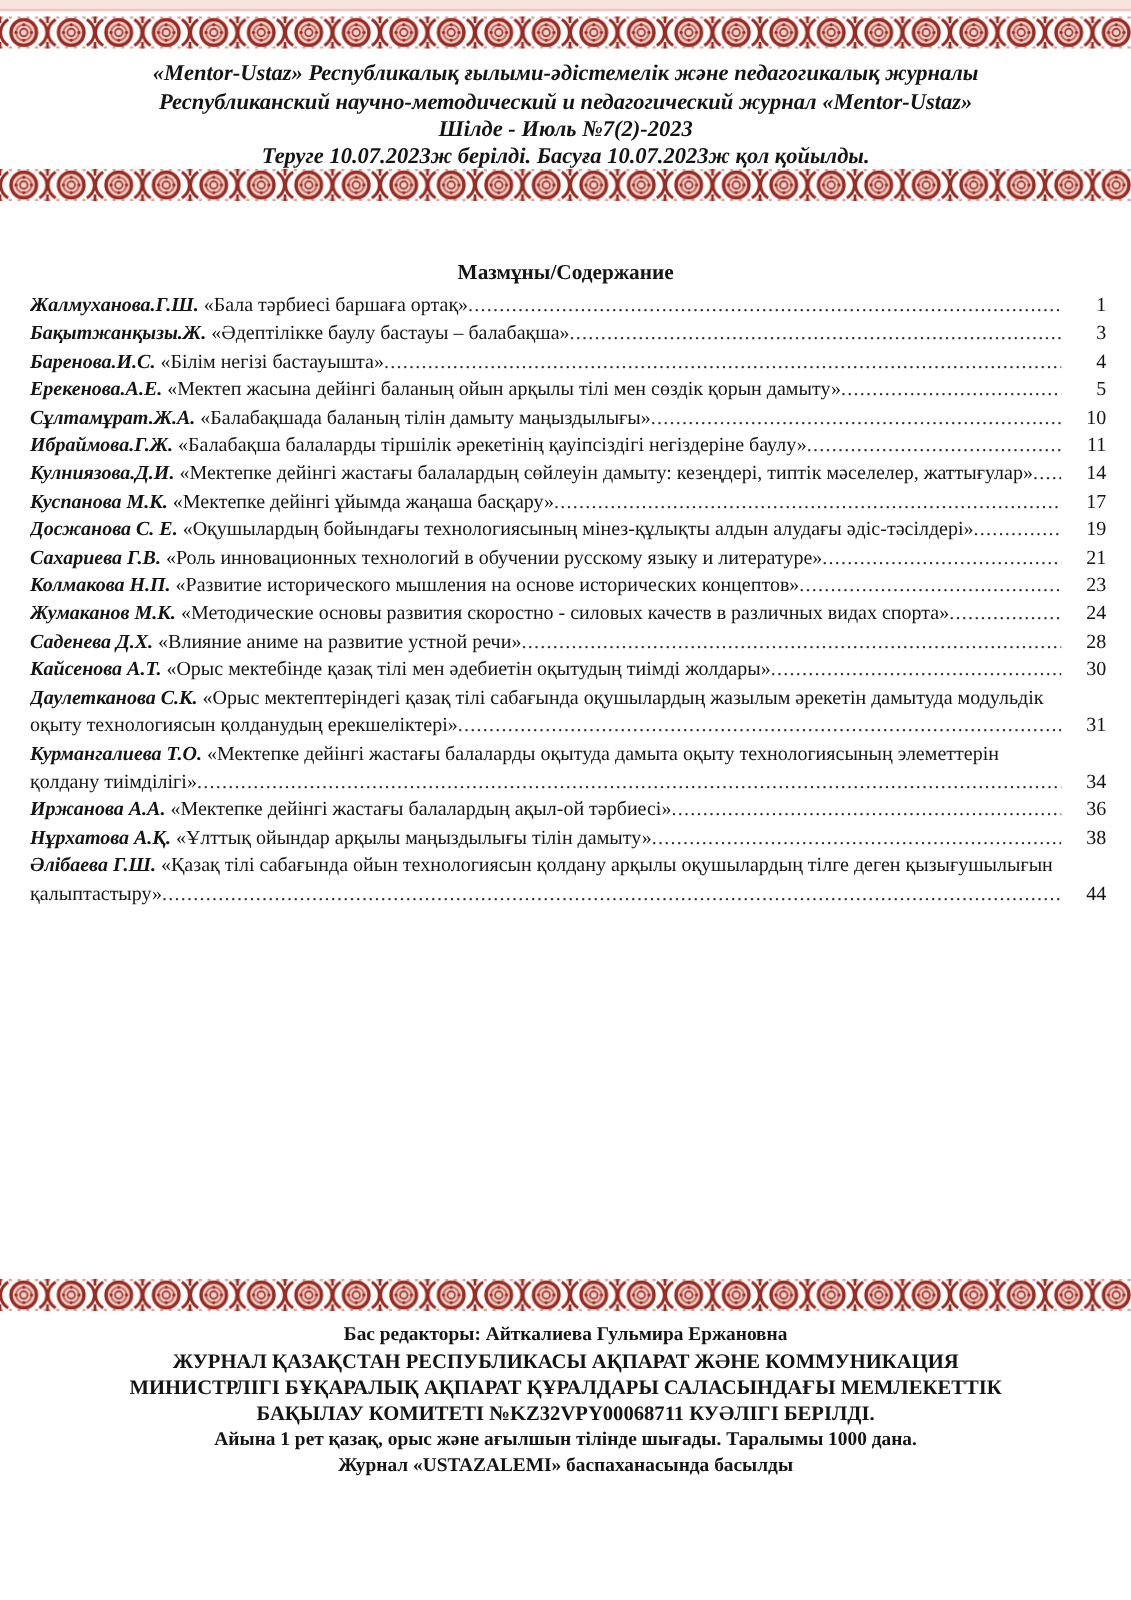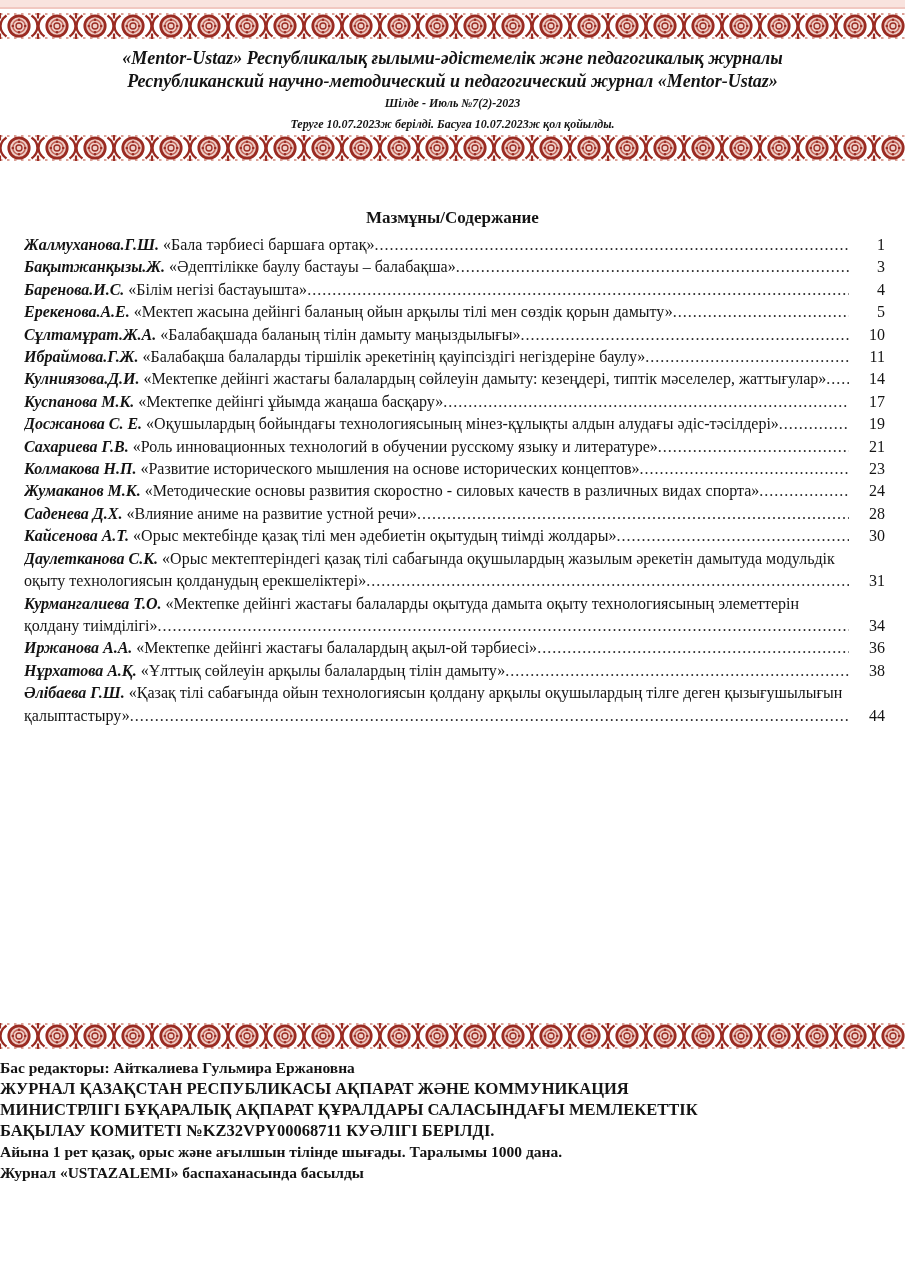--- a/index.html
+++ b/index.html
@@ -23,21 +23,21 @@
   .header {
     text-align: center;
     padding-top: 8px;
     font-style: italic;
   }
   .header-line-lg {
     font-size: 18px; font-weight: bold; line-height: 23px;
     white-space: nowrap;
   }
   .header-line-sm {
-    font-size: 12px; font-weight: bold; line-height: 21px;
+    font-size: 18px; font-weight: bold; line-height: 21px;
     white-space: nowrap;
   }
   .toc-heading {
     margin-top: 46px;
     text-align: center;
     font-size: 17px; font-weight: bold; line-height: 21px;
   }
   .toc-list {
     margin-top: 6px;
     padding: 0 20px 0 24px;
@@ -59,21 +59,21 @@
     color: #2a2a2a;
   }
   .toc-page {
     flex: 0 0 36px;
     width: 36px;
     text-align: right;
     align-self: flex-end;
   }
   .spacer-blank { height: 296px; }
   .footer {
-    text-align: left;
+    text-align: center;
     font-weight: bold;
     padding-top: 8px;
   }
   .footer-line-sm { font-size: 15.5px; line-height: 21px; white-space: nowrap; }
   .footer-line-lg { font-size: 16.5px; line-height: 21px; white-space: nowrap; }
 </style>
 </head>
 <body>
 
 <div class="page-edge-strip"></div>
@@ -220,21 +220,21 @@
     <span class="toc-text"><b class="toc-author author">Курмангалиева Т.О.</b> <span class="title">«Мектепке дейінгі жастағы балаларды оқытуда дамыта оқыту технологиясының элеметтерін қолдану тиімділігі»</span><span class="leader"></span></span>
     <span class="toc-page pagenum">34</span>
   </div>
 
   <div class="toc-row">
     <span class="toc-text"><b class="toc-author author">Иржанова А.А.</b> <span class="title">«Мектепке дейінгі жастағы балалардың ақыл-ой тәрбиесі»</span><span class="leader"></span></span>
     <span class="toc-page pagenum">36</span>
   </div>
 
   <div class="toc-row">
-    <span class="toc-text"><b class="toc-author author">Нұрхатова А.Қ.</b> <span class="title">«Ұлттық сөйлеуін арқылы балалардың тілін дамыту»</span><span class="leader"></span></span>
+    <span class="toc-text"><b class="toc-author author">Нұрхатова А.Қ.</b> <span class="title">«Ұлттық ойындар арқылы маңыздылығы тілін дамыту»</span><span class="leader"></span></span>
     <span class="toc-page pagenum">38</span>
   </div>
 
 
   <div class="toc-row">
     <span class="toc-text"><b class="toc-author author">Әлібаева Г.Ш.</b> <span class="title">«Қазақ тілі сабағында ойын технологиясын қолдану арқылы оқушылардың тілге деген қызығушылығын қалыптастыру»</span><span class="leader"></span></span>
     <span class="toc-page pagenum">44</span>
   </div>
 </div>
 

